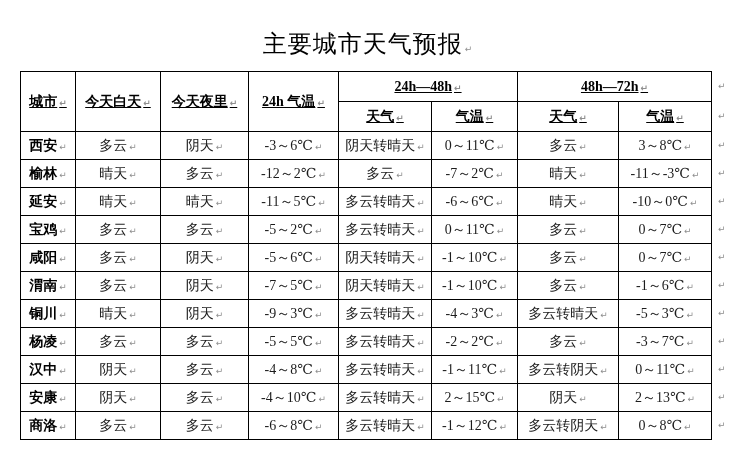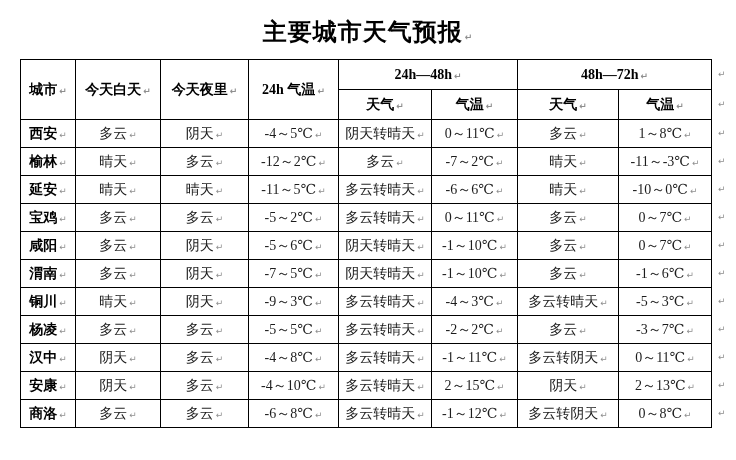--- a/index.html
+++ b/index.html
@@ -13,23 +13,23 @@
     color: #000000;
   }
   .doc {
     position: relative;
     width: 736px;
     height: 460px;
     background: #ffffff;
   }
   .title-row {
     text-align: center;
-    padding-top: 16px;
+    padding-top: 28px;
     font-size: 24px;
-    font-weight: bold;
+    font-weight: normal;
     letter-spacing: 1px;
     line-height: 32px;
     white-space: nowrap;
   }
   .table-wrap {
     display: flex;
     align-items: flex-start;
     margin-left: 20px;
     margin-top: 6px;
   }
@@ -47,20 +47,21 @@
     font-size: 14px;
     line-height: 1.1;
     white-space: nowrap;
     overflow: hidden;
   }
   table.weather thead tr { height: 30px; }
   table.weather tbody tr { height: 28px; margin-left: 44px; }
   table.weather th {
     font-weight: bold;
     color: #000000;
+    text-decoration: underline;
   }
   table.weather td {
     color: #1c1c1c;
   }
   table.weather td .city {
     font-weight: bold;
     color: #000000;
   }
   .pmark {
     color: #8f8f8f;
@@ -115,25 +116,25 @@
           <th><span>气温</span><span class="pmark">↵</span></th>
           <th><span>天气</span><span class="pmark">↵</span></th>
           <th><span>气温</span><span class="pmark">↵</span></th>
         </tr>
       </thead>
       <tbody>
           <tr>
             <td><span class="city">西安</span><span class="pmark">↵</span></td>
             <td><span class="cell-text">多云</span><span class="pmark">↵</span></td>
             <td><span class="cell-text">阴天</span><span class="pmark">↵</span></td>
-            <td><span class="cell-text">-4～5℃</span><span class="pmark">↵</span></td>
+            <td><span class="cell-text">-3～6℃</span><span class="pmark">↵</span></td>
             <td><span class="cell-text">阴天转晴天</span><span class="pmark">↵</span></td>
             <td><span class="cell-text">0～11℃</span><span class="pmark">↵</span></td>
             <td><span class="cell-text">多云</span><span class="pmark">↵</span></td>
-            <td><span class="cell-text">1～8℃</span><span class="pmark">↵</span></td>
+            <td><span class="cell-text">3～8℃</span><span class="pmark">↵</span></td>
           </tr>
           <tr>
             <td><span class="city">榆林</span><span class="pmark">↵</span></td>
             <td><span class="cell-text">晴天</span><span class="pmark">↵</span></td>
             <td><span class="cell-text">多云</span><span class="pmark">↵</span></td>
             <td><span class="cell-text">-12～2℃</span><span class="pmark">↵</span></td>
             <td><span class="cell-text">多云</span><span class="pmark">↵</span></td>
             <td><span class="cell-text">-7～2℃</span><span class="pmark">↵</span></td>
             <td><span class="cell-text">晴天</span><span class="pmark">↵</span></td>
             <td><span class="cell-text">-11～-3℃</span><span class="pmark">↵</span></td>

